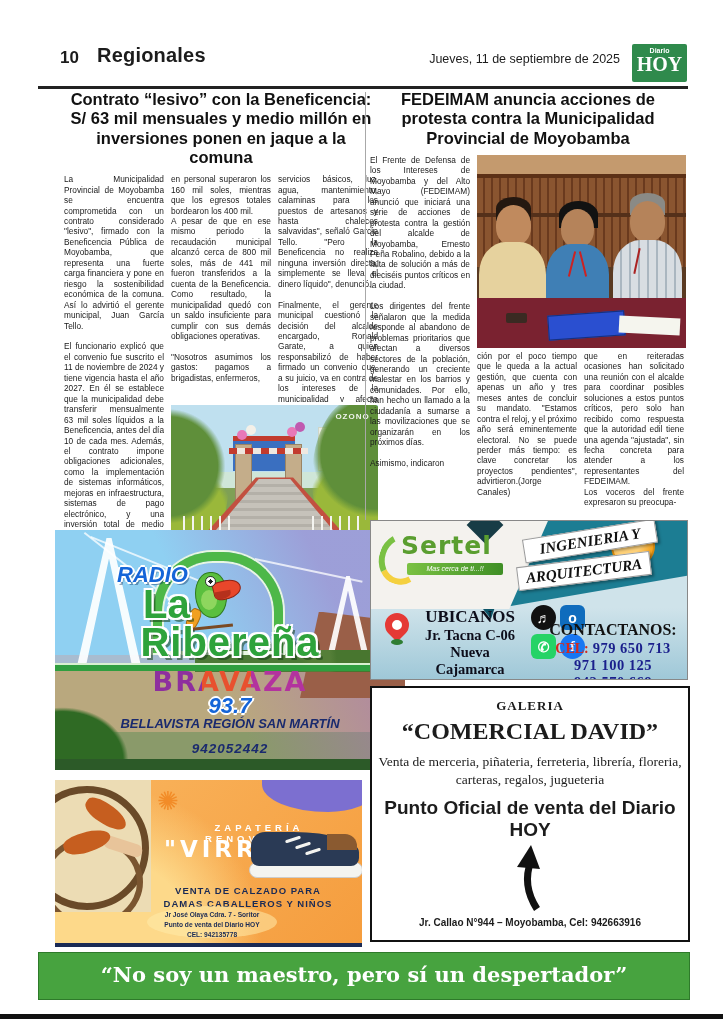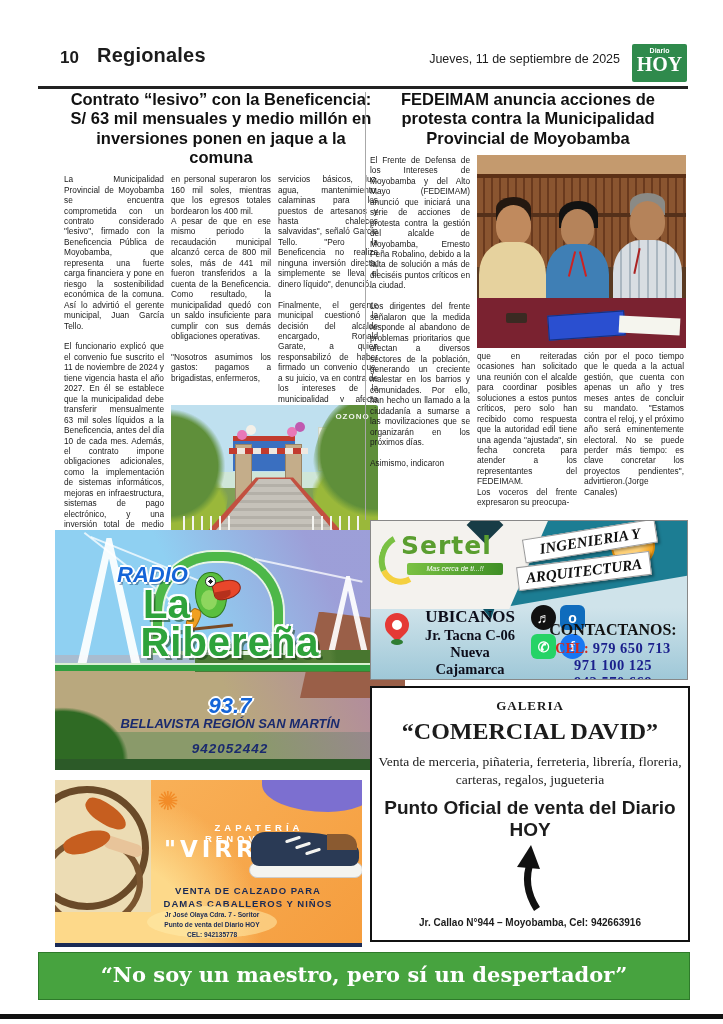--- a/index.html
+++ b/index.html
@@ -284,23 +284,23 @@
           <div class="hair" style="left:73%;top:20%;width:17%;height:11%;background:#8a8a86;"></div>
           <div class="head" style="left:73%;top:24%;width:17%;height:21%;background:#b5835a;"></div>
           <div class="torso" style="left:65%;top:44%;width:33%;height:42%;background:repeating-linear-gradient(90deg,#d8dde2 0 7px,#aab6c0 7px 9px),repeating-linear-gradient(180deg,rgba(170,182,192,.0) 0 7px,rgba(140,155,168,.6) 7px 9px);"></div>
           <div class="lan" style="left:76%;top:48%;transform:rotate(12deg);background:#a22;"></div>
           <div class="table"></div>
           <div class="phone"></div>
           <div class="folder"></div>
           <div class="paper"></div>
         </div>
         <div class="cols">
+          <div class="bodytext c100 h168">ción por el poco tiempo que le queda a la actual gestión, que cuenta con apenas un año y tres meses antes de concluir su mandato. "Estamos contra el reloj, y el próximo año será eminentemente electoral. No se puede perder más tiempo: es clave concretar los proyectos pendientes", advirtieron.(Jorge Canales)</div>
           <div class="bodytext c100 h168">que en reiteradas ocasiones han solicitado una reunión con el alcalde para coordinar posibles soluciones a estos puntos críticos, pero solo han recibido como respuesta que la autoridad edil tiene una agenda "ajustada", sin fecha concreta para atender a los representantes del FEDEIMAM.
 Los voceros del frente expresaron su preocupa-</div>
-          <div class="bodytext c100 h168">ción por el poco tiempo que le queda a la actual gestión, que cuenta con apenas un año y tres meses antes de concluir su mandato. "Estamos contra el reloj, y el próximo año será eminentemente electoral. No se puede perder más tiempo: es clave concretar los proyectos pendientes", advirtieron.(Jorge Canales)</div>
         </div>
       </div>
     </div>
   </section>
 
   <div class="radio">
     <div class="tint"></div>
     <div class="hill"></div>
     <div class="cable" style="left:36px;top:6px;width:150px;transform:rotate(22deg);"></div>
     <div class="cable" style="left:30px;top:2px;width:120px;transform:rotate(38deg);"></div>
@@ -317,20 +317,21 @@
       <div class="body"></div>
       <div class="belly"></div>
       <div class="beak"></div>
       <div class="beak2"></div>
       <div class="eye"></div>
       <div class="branch"></div>
     </div>
     <div class="t-radio">RADIO</div>
     <div class="t-la">La</div>
     <div class="t-rib">Ribereña</div>
+    <div class="t-brav">BRAVAZA</div>
     <div class="t-freq">93.7</div>
     <div class="t-loc">BELLAVISTA REGIÓN SAN MARTÍN</div>
     <div class="t-tel">942052442</div>
   </div>
 
   <div class="sertel">
     <div class="tealA"></div>
     <div class="tealB"></div>
     <div class="whiteTop"></div>
     <div class="diamond"></div>

